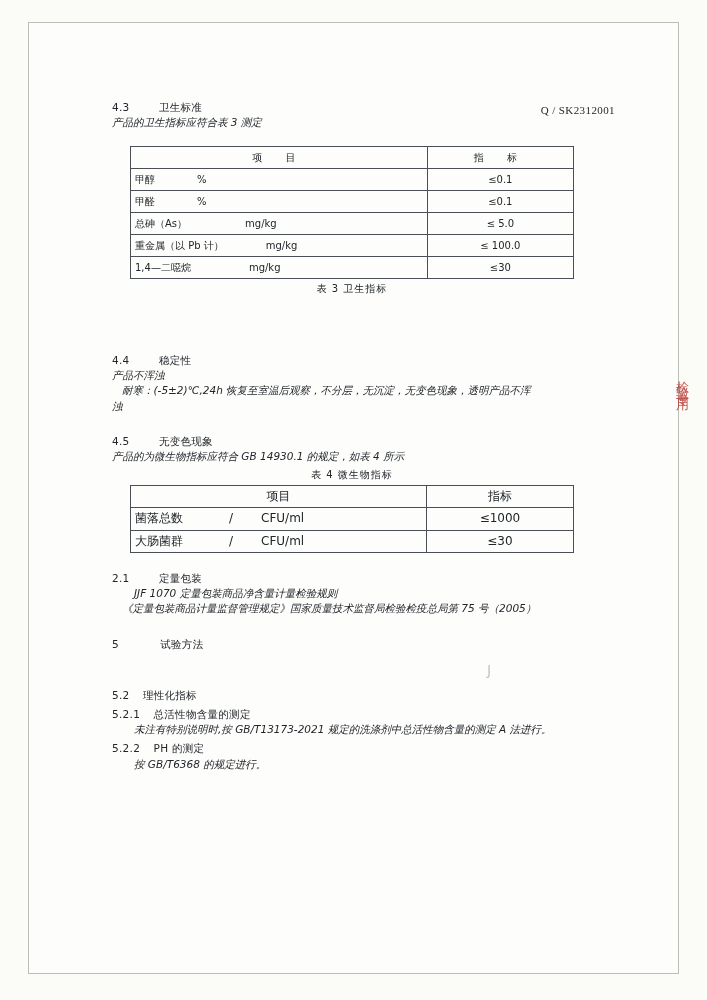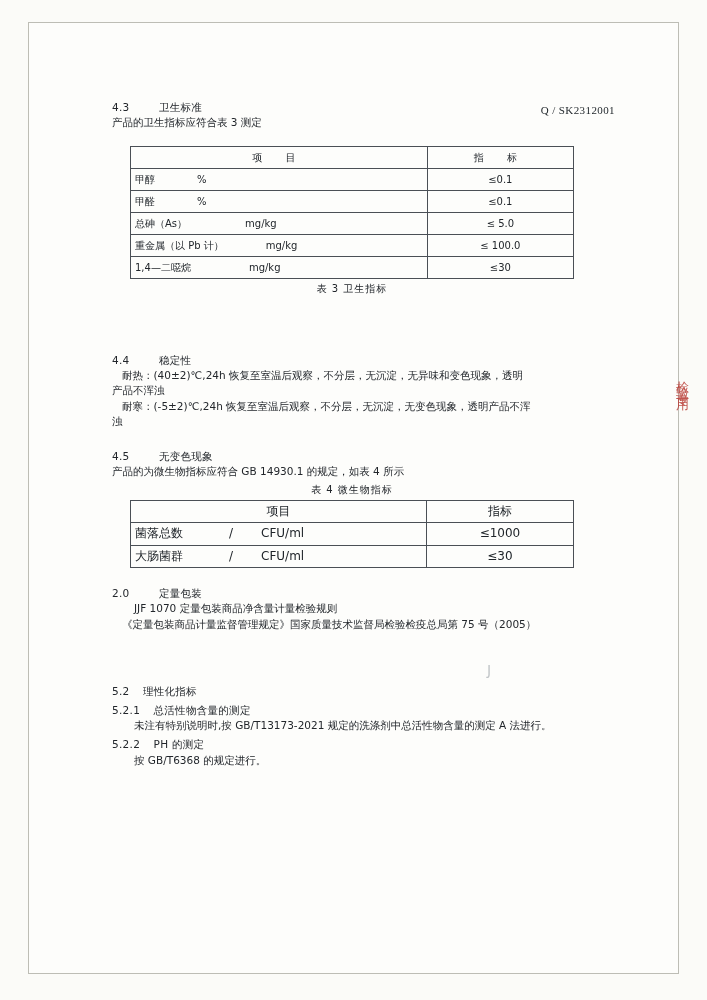--- a/index.html
+++ b/index.html
@@ -127,21 +127,21 @@
     font-family: "DejaVu Sans", sans-serif;
   }
   .faint-mark {
     position: absolute;
     left: 487px;
     top: 662px;
     color: #9aa0a6;
     font-size: 14px;
     opacity: .6;
   }
-  .line { white-space: pre-wrap; }
+  .line { white-space: pre-wrap; font-style: italic; }
 </style>
 </head>
 <body>
 
 <div class="page">
   <div class="scan-border"></div>
 
   <div class="doc-code">Q / SK2312001</div>
 
   <div class="red-mark">检验专用</div>
@@ -202,21 +202,20 @@
 
     <div class="gap-xl"></div>
     <div class="gap-m"></div>
 
     <div class="sec">
       <div class="sec-head">
         <span>4.4</span>
         <span style="display:inline-block;width:22px"></span>
         <span>稳定性</span>
       </div>
-      <div class="line indent1">耐热：(40±2)℃,24h 恢复至室温后观察，不分层，无沉淀，无异味和变色现象，透明</div>
       <div class="line">产品不浑浊</div>
       <div class="line indent1">耐寒：(-5±2)℃,24h 恢复至室温后观察，不分层，无沉淀，无变色现象，透明产品不浑</div>
       <div class="line">浊</div>
     </div>
 
     <div class="gap-m"></div>
 
     <div class="sec">
       <div class="sec-head">
         <span>4.5</span>
@@ -246,30 +245,37 @@
         </td>
         <td class="c-idx val">≤30</td>
       </tr>
     </tbody>
       </table>
 
     <div class="gap-m"></div>
 
     <div class="sec">
       <div class="sec-head">
-        <span>2.0</span>
+        <span>2.1</span>
         <span style="display:inline-block;width:22px"></span>
         <span>定量包装</span>
       </div>
       <div class="line indent2">JJF 1070 定量包装商品净含量计量检验规则</div>
       <div class="line indent1">《定量包装商品计量监督管理规定》国家质量技术监督局检验检疫总局第 75 号（2005）</div>
     </div>
 
     <div class="gap-m"></div>
 
+    <div class="sec">
+      <div class="sec-head">
+        <span>5</span>
+        <span style="display:inline-block;width:34px"></span>
+        <span>试验方法</span>
+      </div>
+    </div>
 
     <div class="gap-m"></div>
 
 
     <div class="gap-m"></div>
 
     <div class="sec">
       <div class="sec-head">
         <span>5.2</span>
         <span style="display:inline-block;width:6px"></span>

